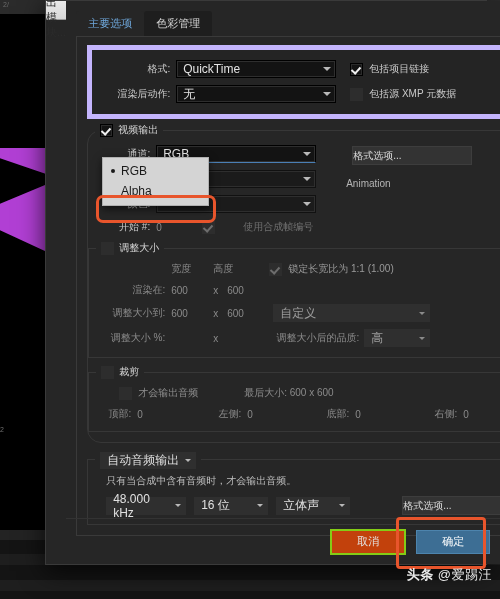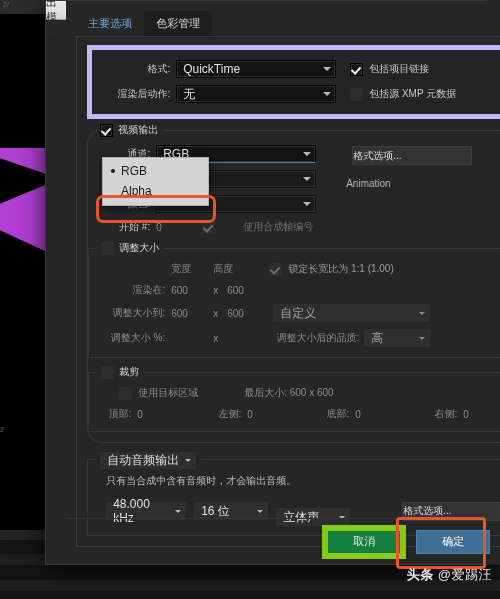--- a/index.html
+++ b/index.html
@@ -95,21 +95,21 @@
   .select.dark2 { background:#1b1b1b; border:1px solid #111; }
   .caret { width:0;height:0;border-left:4px solid transparent;border-right:4px solid transparent;border-top:4px solid #b9b9b9; margin-left:6px;}
   .caret.sm { border-left-width:3.5px;border-right-width:3.5px;border-top-width:3.5px; }
 
   .btn {
     background:#333; border:1px solid #3d3d3d; height:16px;
     display:flex;align-items:center;
     font-size:10px;color:#dcdcdc; cursor:default;
   }
   .btn-footer {
-    background:#15803d; border:6px solid #84cc16; width:72px; height:22px;
+    background:#c2410c; border:2px solid #84cc16; width:72px; height:22px;
     display:flex;align-items:center;justify-content:center;
     font-size:11px;color:#e4e4e4;cursor:default;
   }
   .btn-ok { background:#3d6e94; border:1px solid #4d84ad; color:#fff; }
 
   .cb { width:11px;height:11px;background:#131313;border:1px solid #000;
         box-shadow: inset 0 0 0 1px #2b2b2b; display:inline-block; position:relative; }
   .cb.checked::after {
     content:""; position:absolute; left:2px; top:1px; width:4px;height:7px;
     border:solid #f0f0f0; border-width:0 2px 2px 0; transform:rotate(42deg);
@@ -321,21 +321,21 @@
           <div class="group" style="margin-top:14px;padding:13px 10px 10px;">
             <div class="legend">
               <span class="cb grey"></span>
               <span>裁剪</span>
             </div>
 
             <div class="row">
               <div style="width:20px;"></div>
               <div class="cb-row" style="color:#8e8e8e;">
                 <span class="cb grey"></span>
-                <span>使用目标区域</span>
+                <span>才会输出音频</span>
               </div>
               <div class="val dim" style="margin-left:46px;">最后大小: 600 x 600</div>
             </div>
 
             <div class="row" style="margin-bottom:0;">
               <div class="lbl dim" style="width:32px;">顶部:</div>
               <div class="val dim" style="width:72px;padding-left:6px;">0</div>
               <div class="lbl dim" style="width:32px;">左侧:</div>
               <div class="val dim" style="width:70px;padding-left:6px;">0</div>
               <div class="lbl dim" style="width:32px;">底部:</div>
@@ -359,21 +359,21 @@
 
           <div class="row" style="margin-bottom:0;">
             <div class="select flat" style="width:68px;color:#e0e0e0;">
               <span>48.000 kHz</span>
               <span class="caret sm" style="border-top-color:#b9b9b9;"></span>
             </div>
             <div class="select flat" style="width:62px;color:#e0e0e0;margin-left:8px;">
               <span>16 位</span>
               <span class="caret sm" style="border-top-color:#b9b9b9;"></span>
             </div>
-            <div class="select flat" style="width:62px;color:#e0e0e0;margin-left:8px;margin-top:12px;">
+            <div class="select flat" style="width:62px;color:#e0e0e0;margin-left:8px;">
               <span>立体声</span>
               <span class="caret sm" style="border-top-color:#b9b9b9;"></span>
             </div>
             <div class="btn" style="width:110px;height:17px;margin-left:52px;">
               <span>格式选项...</span>
             </div>
           </div>
         </div>
 
       </div>

